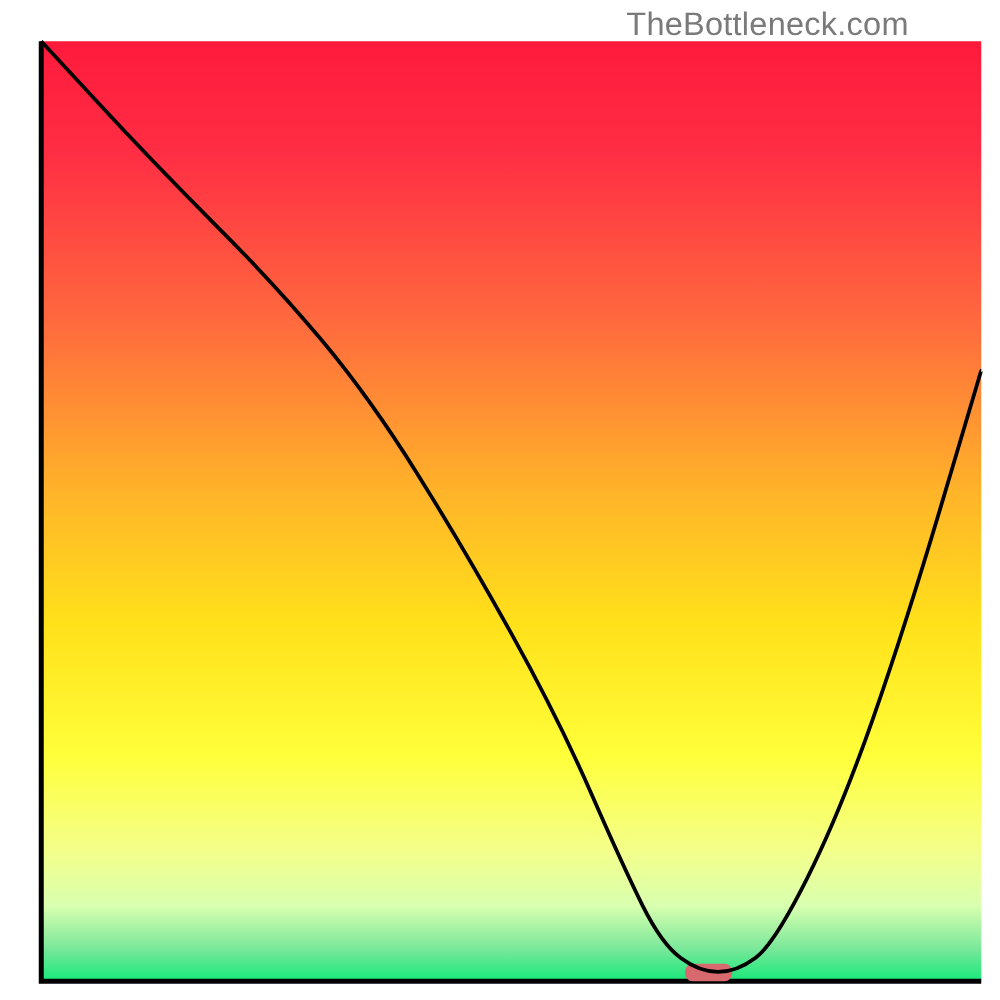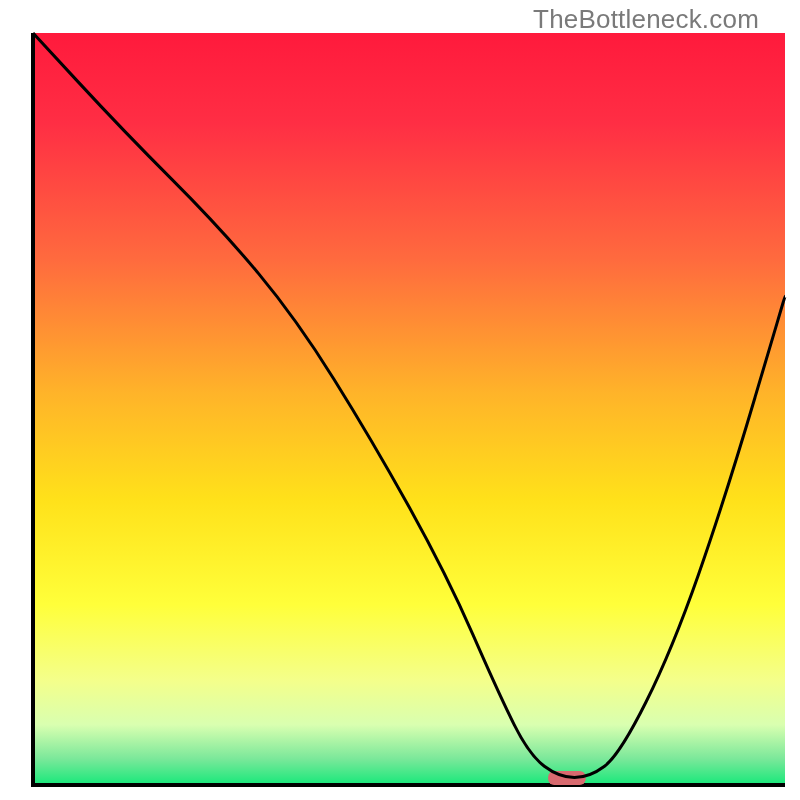--- a/index.html
+++ b/index.html
@@ -8,21 +8,20 @@
     width: 800px;
     height: 800px;
     overflow: hidden;
     background: #ffffff;
     font-family: Arial, Helvetica, sans-serif;
   }
   .wrap {
     position: relative;
     width: 739px;
     height: 800px;
-    padding-left: 32px;
   }
   .watermark {
     position: absolute;
     top: 4px;
     right: 12px;
     color: #7a7a7a;
     font-size: 26px;
     font-weight: 400;
     letter-spacing: 0.2px;
     z-index: 20;

